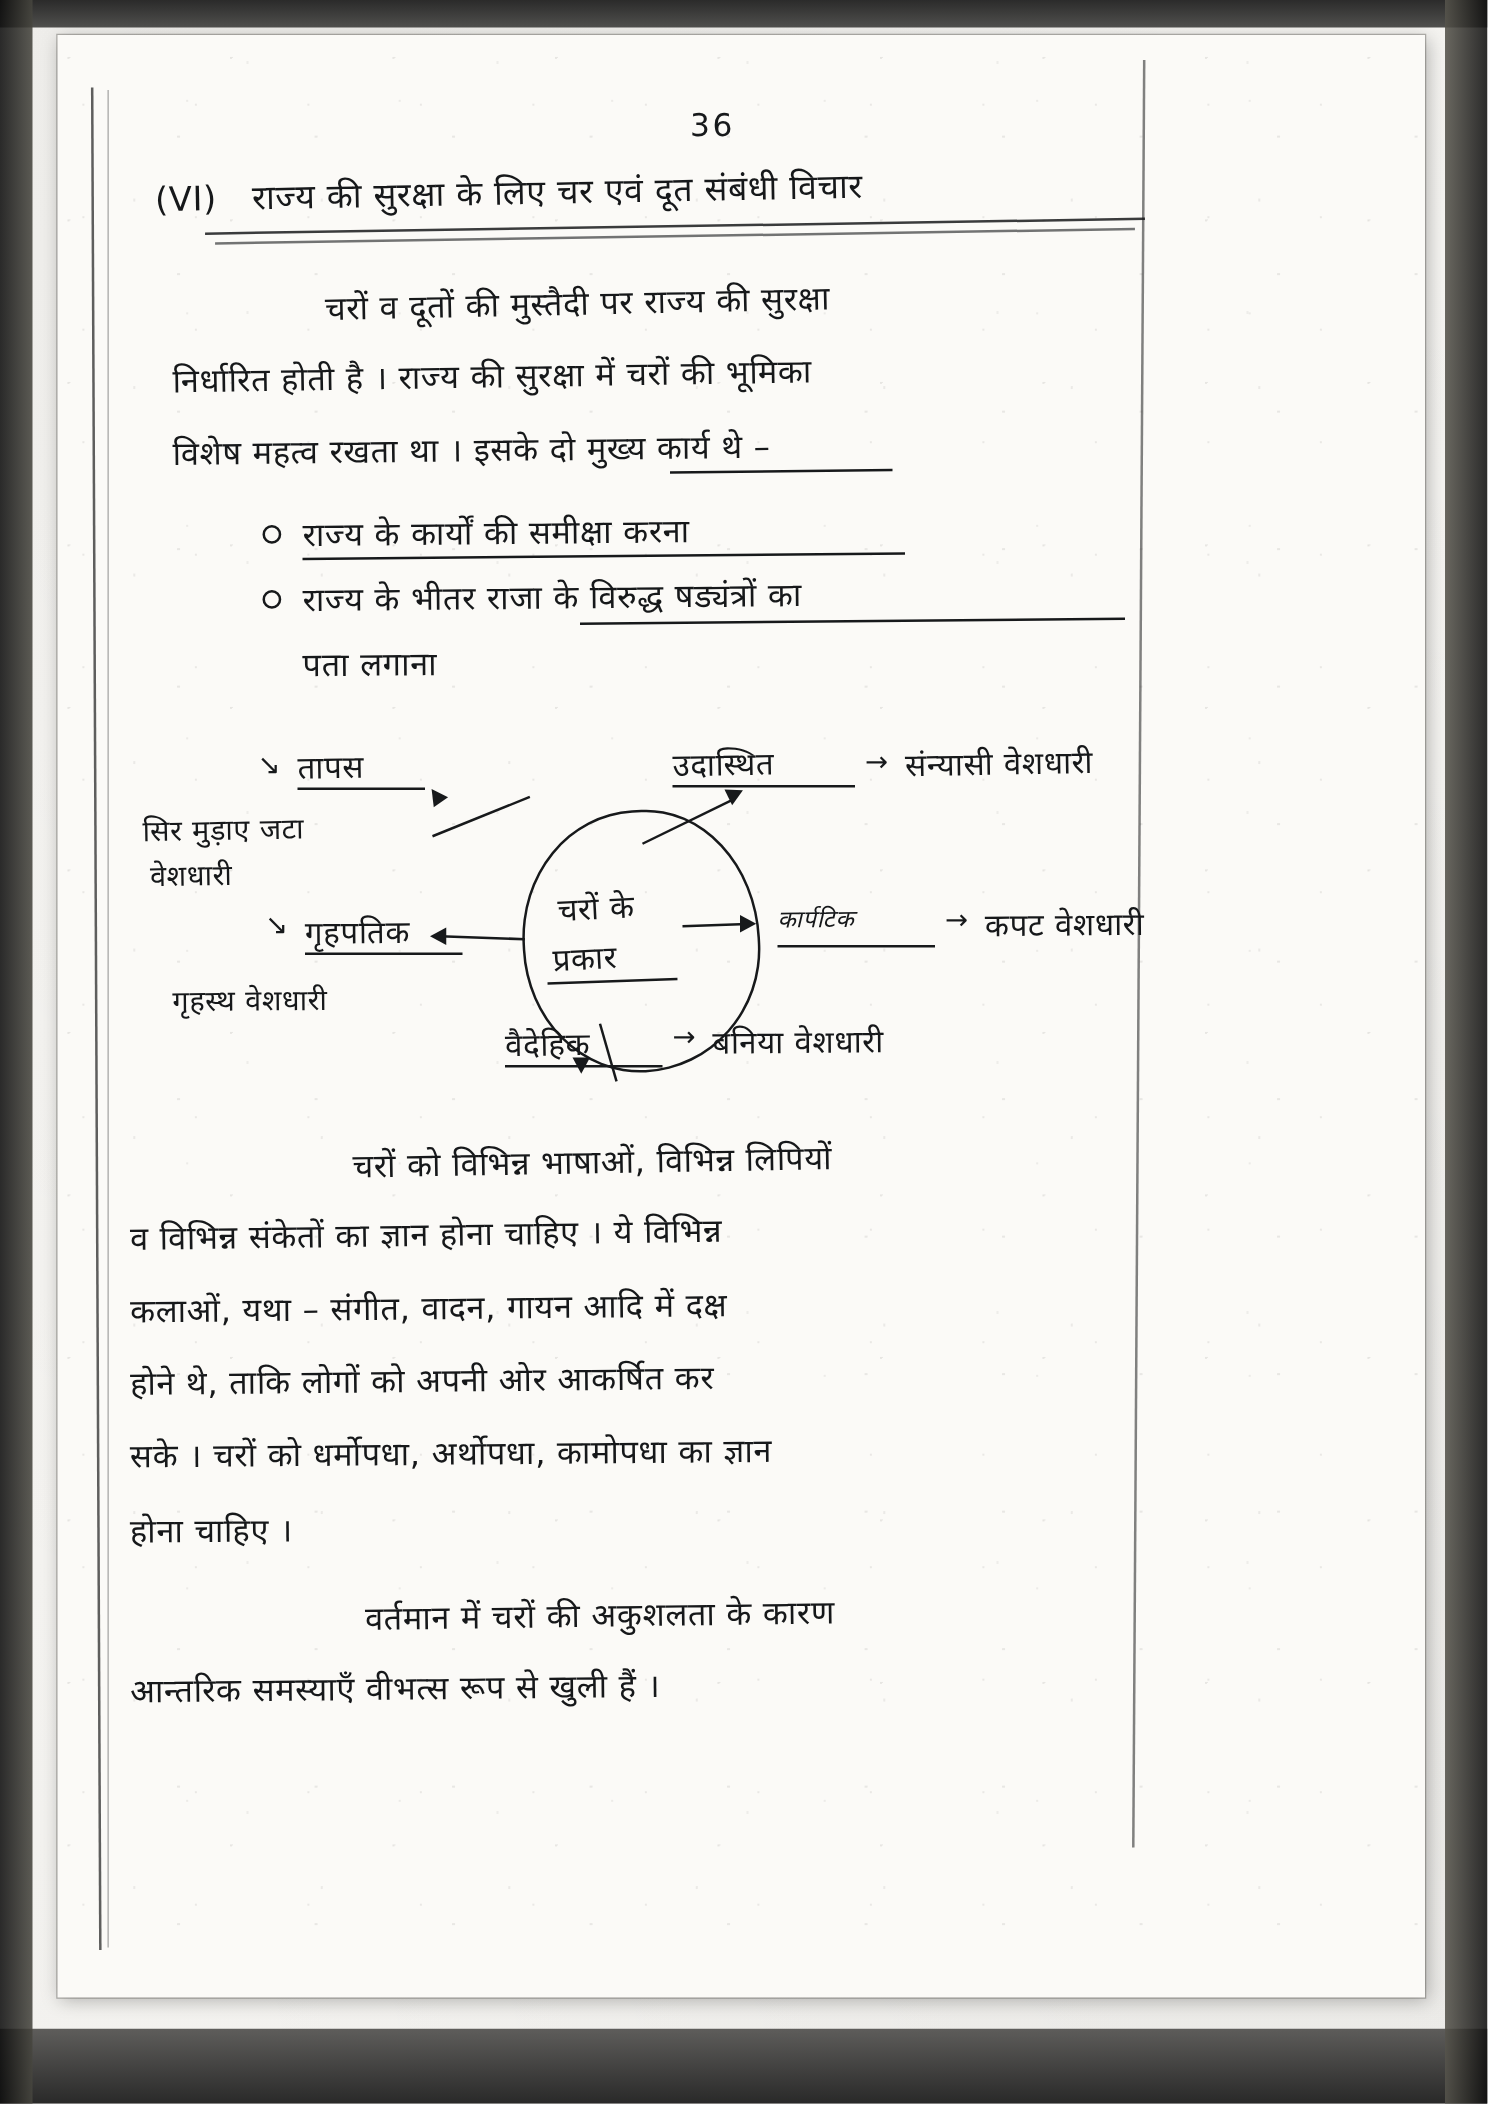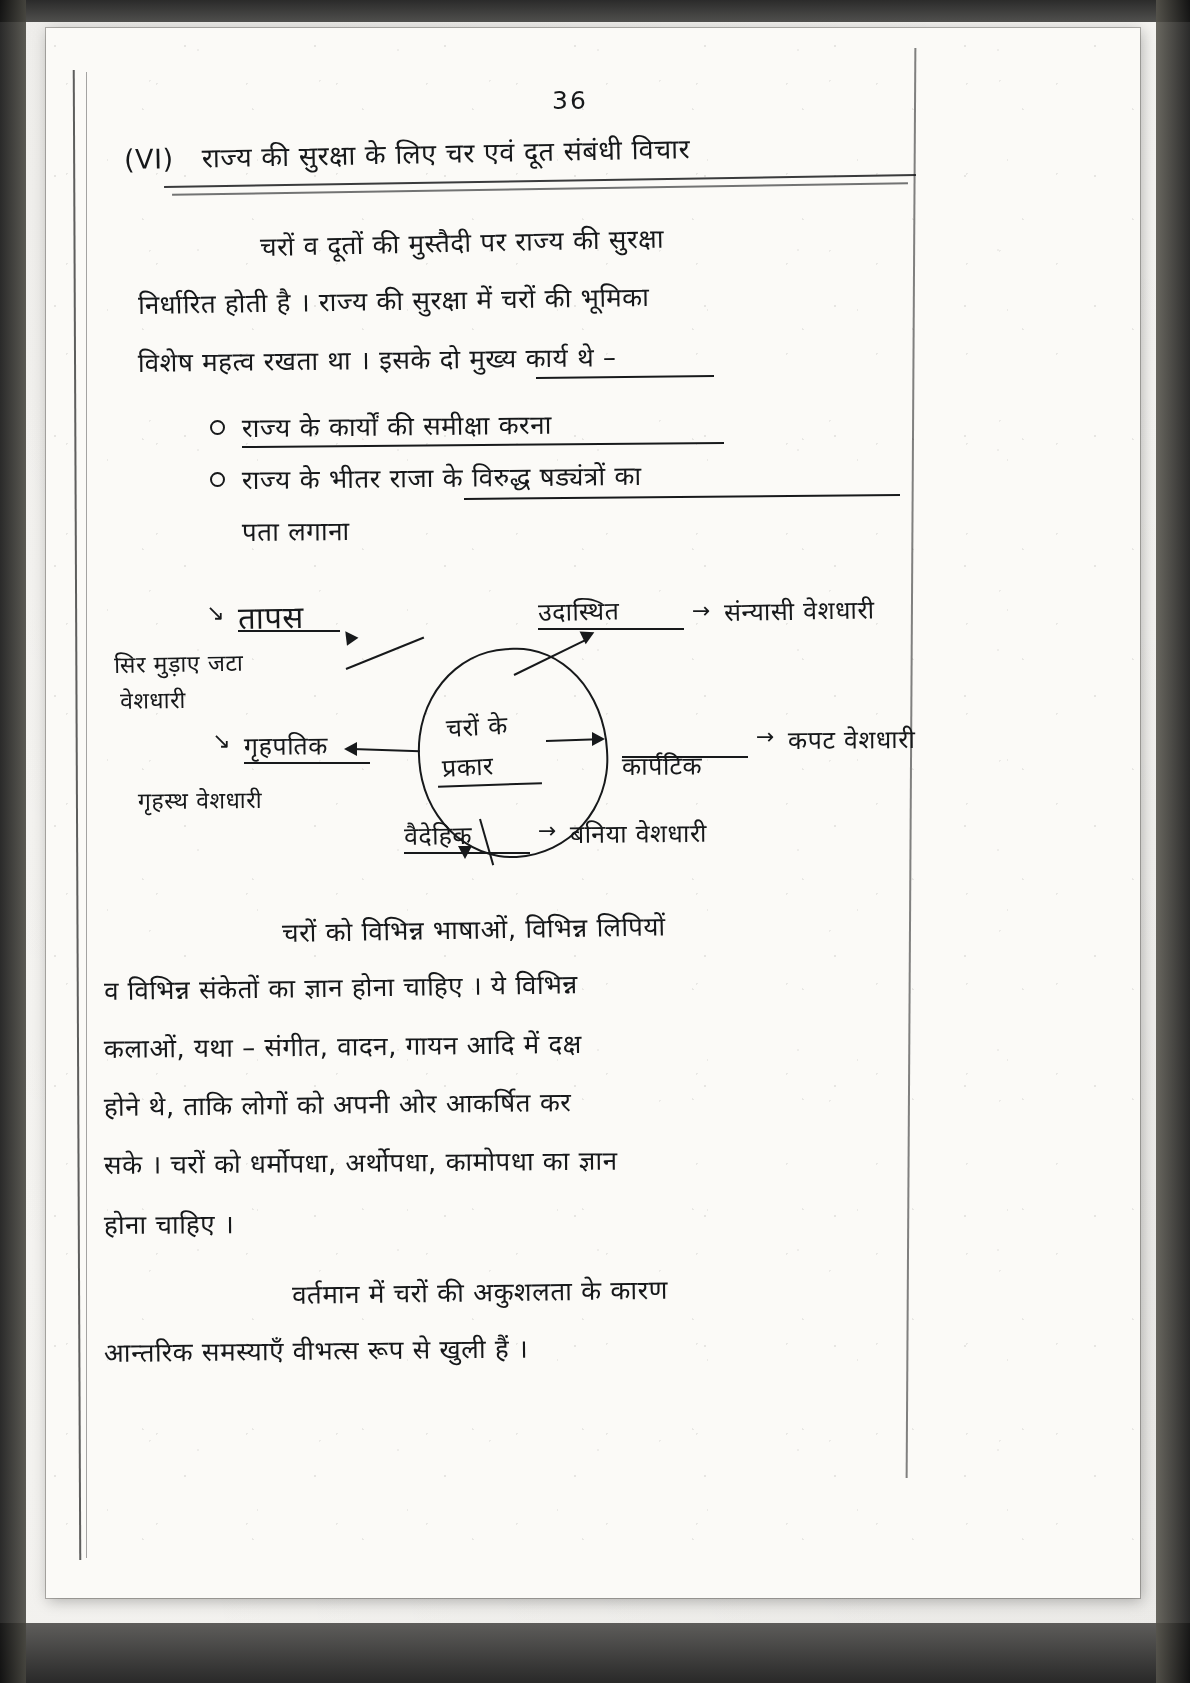--- a/index.html
+++ b/index.html
@@ -228,42 +228,42 @@
   <div class="ink hw body-line" style="left:196px; top:485px; transform:rotate(-0.5deg);">पता लगाना</div>
 
   <div id="diagram-circle"></div>
   <div class="ink hw" id="diagram-center-label-1">चरों के</div>
   <div class="ink hw" id="diagram-center-label-2">प्रकार</div>
   <div id="diagram-center-underline"></div>
 
   <div class="arrow-line" style="left:300px; top:640px; width:84px; transform:rotate(-22deg);"></div>
   <div class="arrow-head up" style="left:296px; top:602px; transform:rotate(-35deg);"></div>
   <div class="small-arrow-glyph" style="left:160px; top:572px;">↘</div>
-  <div class="ink hw" style="left:192px; top:568px; font-size:31px; transform:rotate(-1deg);">तापस</div>
+  <div class="ink hw" style="left:192px; top:568px; font-size:25px; transform:rotate(-1deg);">तापस</div>
   <div style="position:absolute; left:192px; top:602px; width:102px; height:2px; background:#17191b;"></div>
   <div class="ink hw" style="left:68px; top:620px; font-size:23px; transform:rotate(-1deg);">सिर मुड़ाए जटा</div>
   <div class="ink hw" style="left:74px; top:656px; font-size:23px; transform:rotate(-1deg);">वेशधारी</div>
 
   <div class="arrow-line" style="left:468px; top:646px; width:80px; transform:rotate(-26deg);"></div>
   <div class="arrow-head right" style="left:536px; top:600px; transform:rotate(-26deg);"></div>
   <div class="ink hw" style="left:492px; top:566px; font-size:25px; transform:rotate(-1deg);">उदास्थित</div>
   <div style="position:absolute; left:492px; top:600px; width:146px; height:2px; background:#17191b;"></div>
   <div class="small-arrow-glyph" style="left:646px; top:570px;">→</div>
   <div class="ink hw" style="left:678px; top:566px; font-size:25px; transform:rotate(-1deg);">संन्यासी वेशधारी</div>
 
   <div class="arrow-line" style="left:306px; top:720px; width:68px; transform:rotate(2deg);"></div>
   <div class="arrow-head left" style="left:298px; top:714px;"></div>
   <div class="small-arrow-glyph" style="left:166px; top:700px;">↘</div>
   <div class="ink hw" style="left:198px; top:700px; font-size:25px; transform:rotate(-0.5deg);">गृहपतिक</div>
   <div style="position:absolute; left:198px; top:734px; width:126px; height:2px; background:#17191b;"></div>
   <div class="ink hw" style="left:92px; top:756px; font-size:23px; transform:rotate(-0.5deg);">गृहस्थ वेशधारी</div>
 
   <div class="arrow-line" style="left:500px; top:712px; width:52px; transform:rotate(-2deg);"></div>
   <div class="arrow-head right" style="left:546px; top:704px;"></div>
-  <div class="ink hw" style="left:576px; top:720px; font-size:25px; transform:rotate(-0.5deg);">कार्पटिक</div>
+  <div class="ink hw" style="left:576px; top:694px; font-size:19px; transform:rotate(-0.5deg);font-style:italic;">कार्पटिक</div>
   <div style="position:absolute; left:576px; top:728px; width:126px; height:2px; background:#17191b;"></div>
   <div class="small-arrow-glyph" style="left:710px; top:696px;">→</div>
   <div class="ink hw" style="left:742px; top:694px; font-size:25px; transform:rotate(-0.5deg);">कपट वेशधारी</div>
 
   <div class="arrow-line" style="left:434px; top:790px; width:48px; transform:rotate(74deg);"></div>
   <div class="arrow-head down" style="left:412px; top:818px;"></div>
   <div class="ink hw" style="left:358px; top:790px; font-size:25px; transform:rotate(-1deg);">वैदेहिक</div>
   <div style="position:absolute; left:358px; top:824px; width:126px; height:2px; background:#17191b;"></div>
   <div class="small-arrow-glyph" style="left:492px; top:790px;">→</div>
   <div class="ink hw" style="left:524px; top:788px; font-size:25px; transform:rotate(-0.5deg);">बनिया वेशधारी</div>

